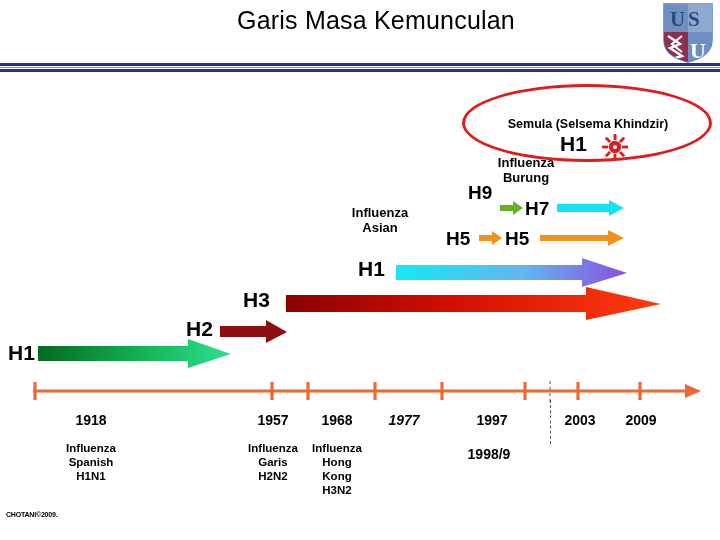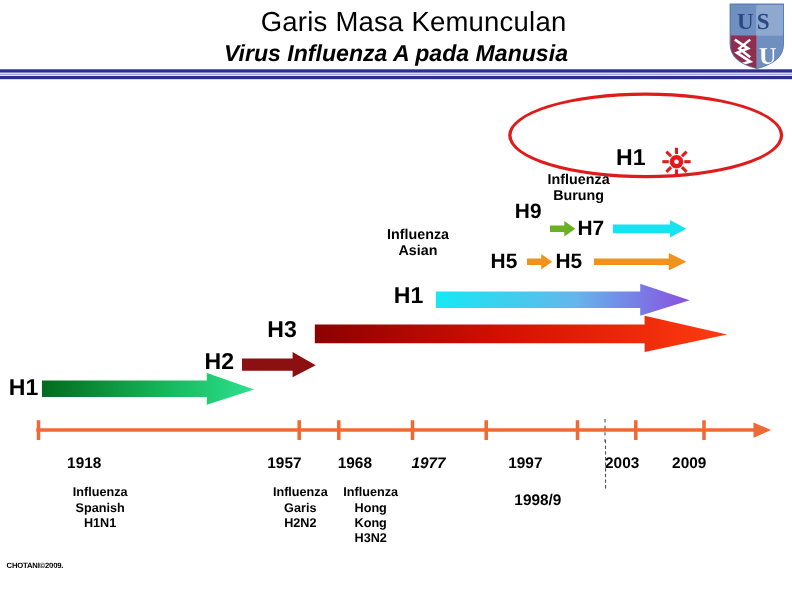--- a/index.html
+++ b/index.html
@@ -64,42 +64,41 @@
   .lbl-h3{left:243px;top:288px;font-size:21px;}
   .lbl-h2{left:186px;top:317px;font-size:21px;}
   .lbl-h1g{left:8px;top:341px;font-size:21px;}
 
   .arrow{position:absolute;}
 
   
   .axis{position:absolute;left:30px;top:380px;width:672px;height:22px;}
   .year{
     position:absolute;top:412px;font-size:14px;font-weight:bold;color:#000;
-    width:60px;
+    text-align:center;width:60px;
   }
   .sub{
     position:absolute;top:441px;font-size:11.5px;font-weight:bold;color:#000;
     text-align:center;width:64px;line-height:14px;
   }
   .mid-label{
     position:absolute;left:444px;top:446px;width:90px;text-align:center;
     font-size:14px;font-weight:bold;color:#000;
   }
   .credit{
     position:absolute;left:6px;top:511px;font-size:7px;font-weight:bold;color:#000;
     letter-spacing:-.2px;
   }
 </style>
 </head>
 <body>
 
 <div id="slide">
 
   <div class="title-main">Garis Masa Kemunculan</div>
-  <div class="title-sub">Virus Influenza A pada Manusia</div>
 
   <div class="rule-wrap">
     <div class="rule-a"></div>
       <div class="rule-b"></div>
       <div class="rule-c"></div>
   </div>
 
   <div class="logo">
     <svg width="52" height="62" viewBox="0 0 52 62">
       <path d="M2 2 H50 V38 Q50 54 26 60 Q2 54 2 38 Z" fill="#ffffff" stroke="#5b7fb5" stroke-width="1.5"></path>
@@ -114,20 +113,21 @@
         <path d="M6 34 L18 42 L8 46 L20 54 L10 57" stroke="#ffffff" stroke-width="2.4" fill="none"></path>
         <path d="M20 34 L10 42 L20 50" stroke="#ffffff" stroke-width="2.2" fill="none"></path>
         <text x="8" y="24" font-family="Liberation Serif, serif" font-size="21" font-weight="bold" fill="#2a4a86">U</text>
         <text x="26" y="24" font-family="Liberation Serif, serif" font-size="21" font-weight="bold" fill="#2a4a86">S</text>
         <text x="28" y="56" font-family="Liberation Serif, serif" font-size="22" font-weight="bold" fill="#ffffff">U</text>
       </g>
     </svg>
   </div>
 
   <div class="ellipse"></div>
+  <div class="callout-l2">Semula (Selsema Khindzir)</div>
   <div class="callout-h1">H1</div>
 
   <div class="sunburst">
     <svg width="26" height="26" viewBox="0 0 26 26">
       <g fill="#e01b1b">
         <circle cx="13" cy="13" r="6.2"></circle>
         <g>
           <rect x="11.6" y="0" width="2.8" height="6"></rect>
           <rect x="11.6" y="20" width="2.8" height="6"></rect>
           <rect x="0" y="11.6" width="6" height="2.8"></rect>

